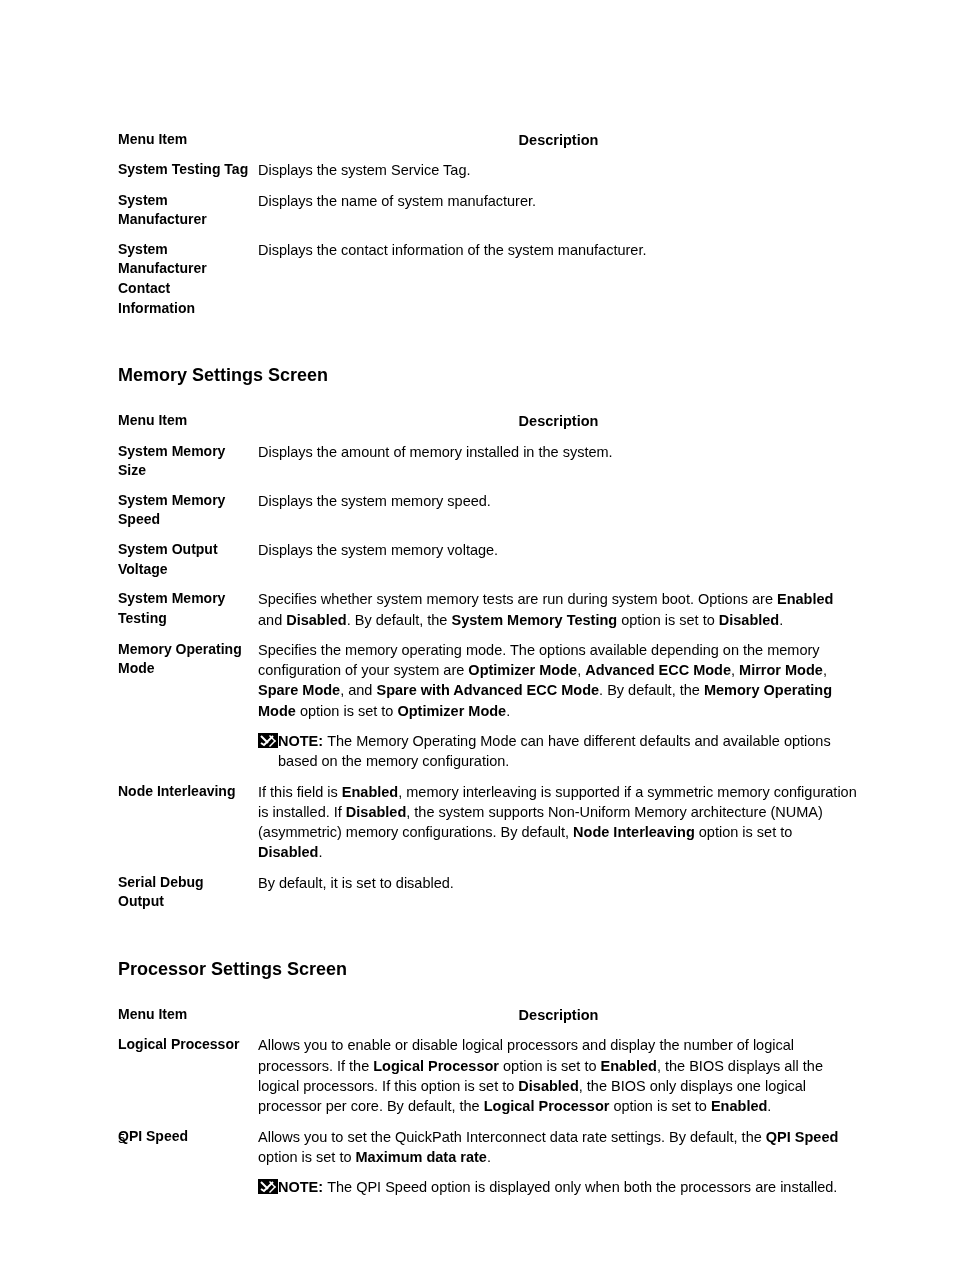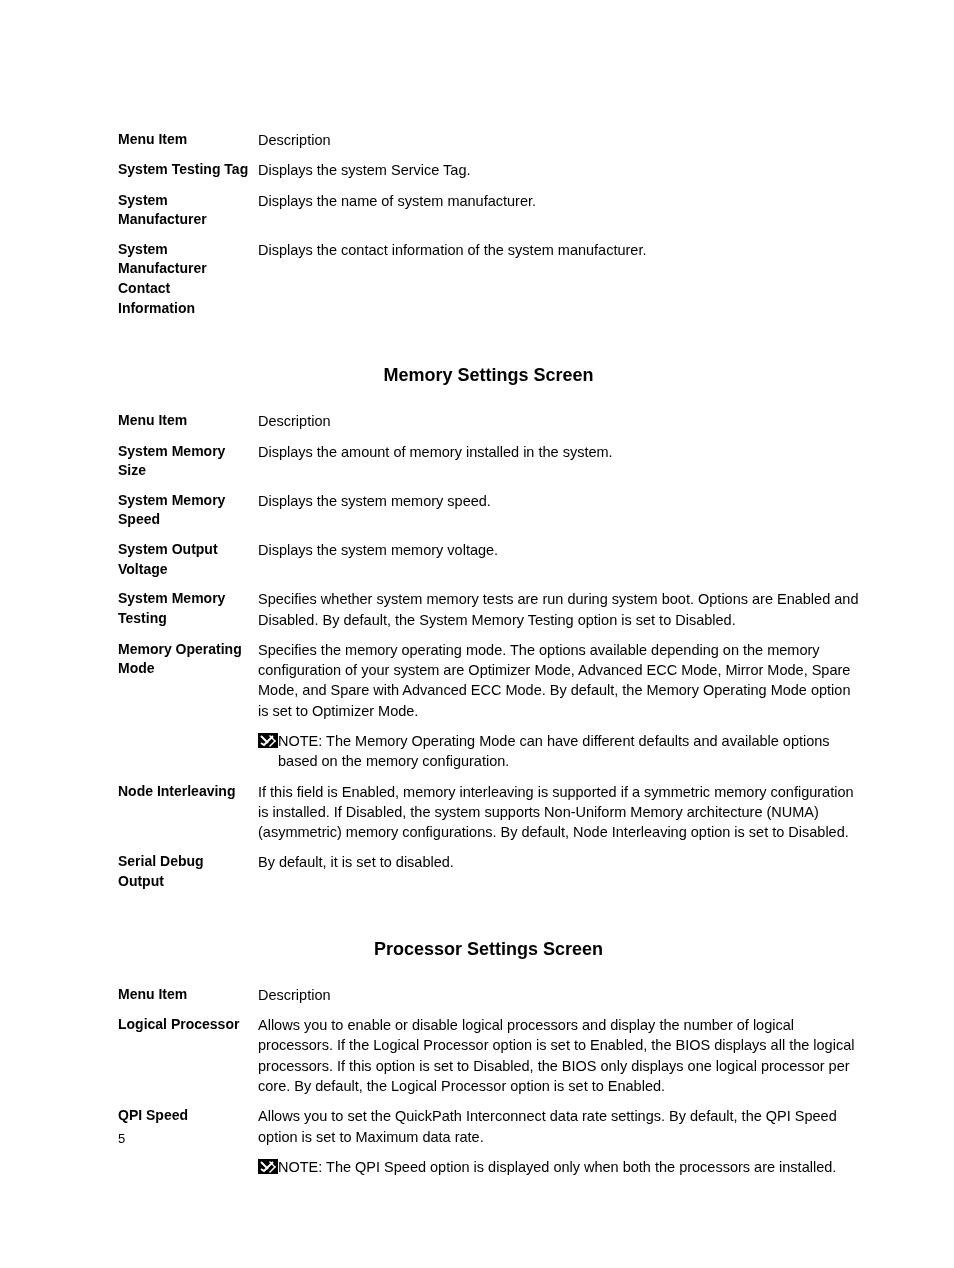--- a/index.html
+++ b/index.html
@@ -36,24 +36,24 @@
     .cell-right {
       display: table-cell;
       padding: 5px 0 5px 0;
       vertical-align: top;
       font-size: 14.5px;
     }
     .section-heading {
       font-size: 18px;
       font-weight: bold;
       margin: 40px 0 18px 0;
-      text-align: center;
     }
     .bold {
-      font-weight: normal;
+      font-weight: bold;
+      text-align: center;
     }
     .note-block {
       display: flex;
       align-items: flex-start;
       margin-top: 10px;
     }
     .note-icon {
       width: 20px;
       height: 15px;
       background: #000;

